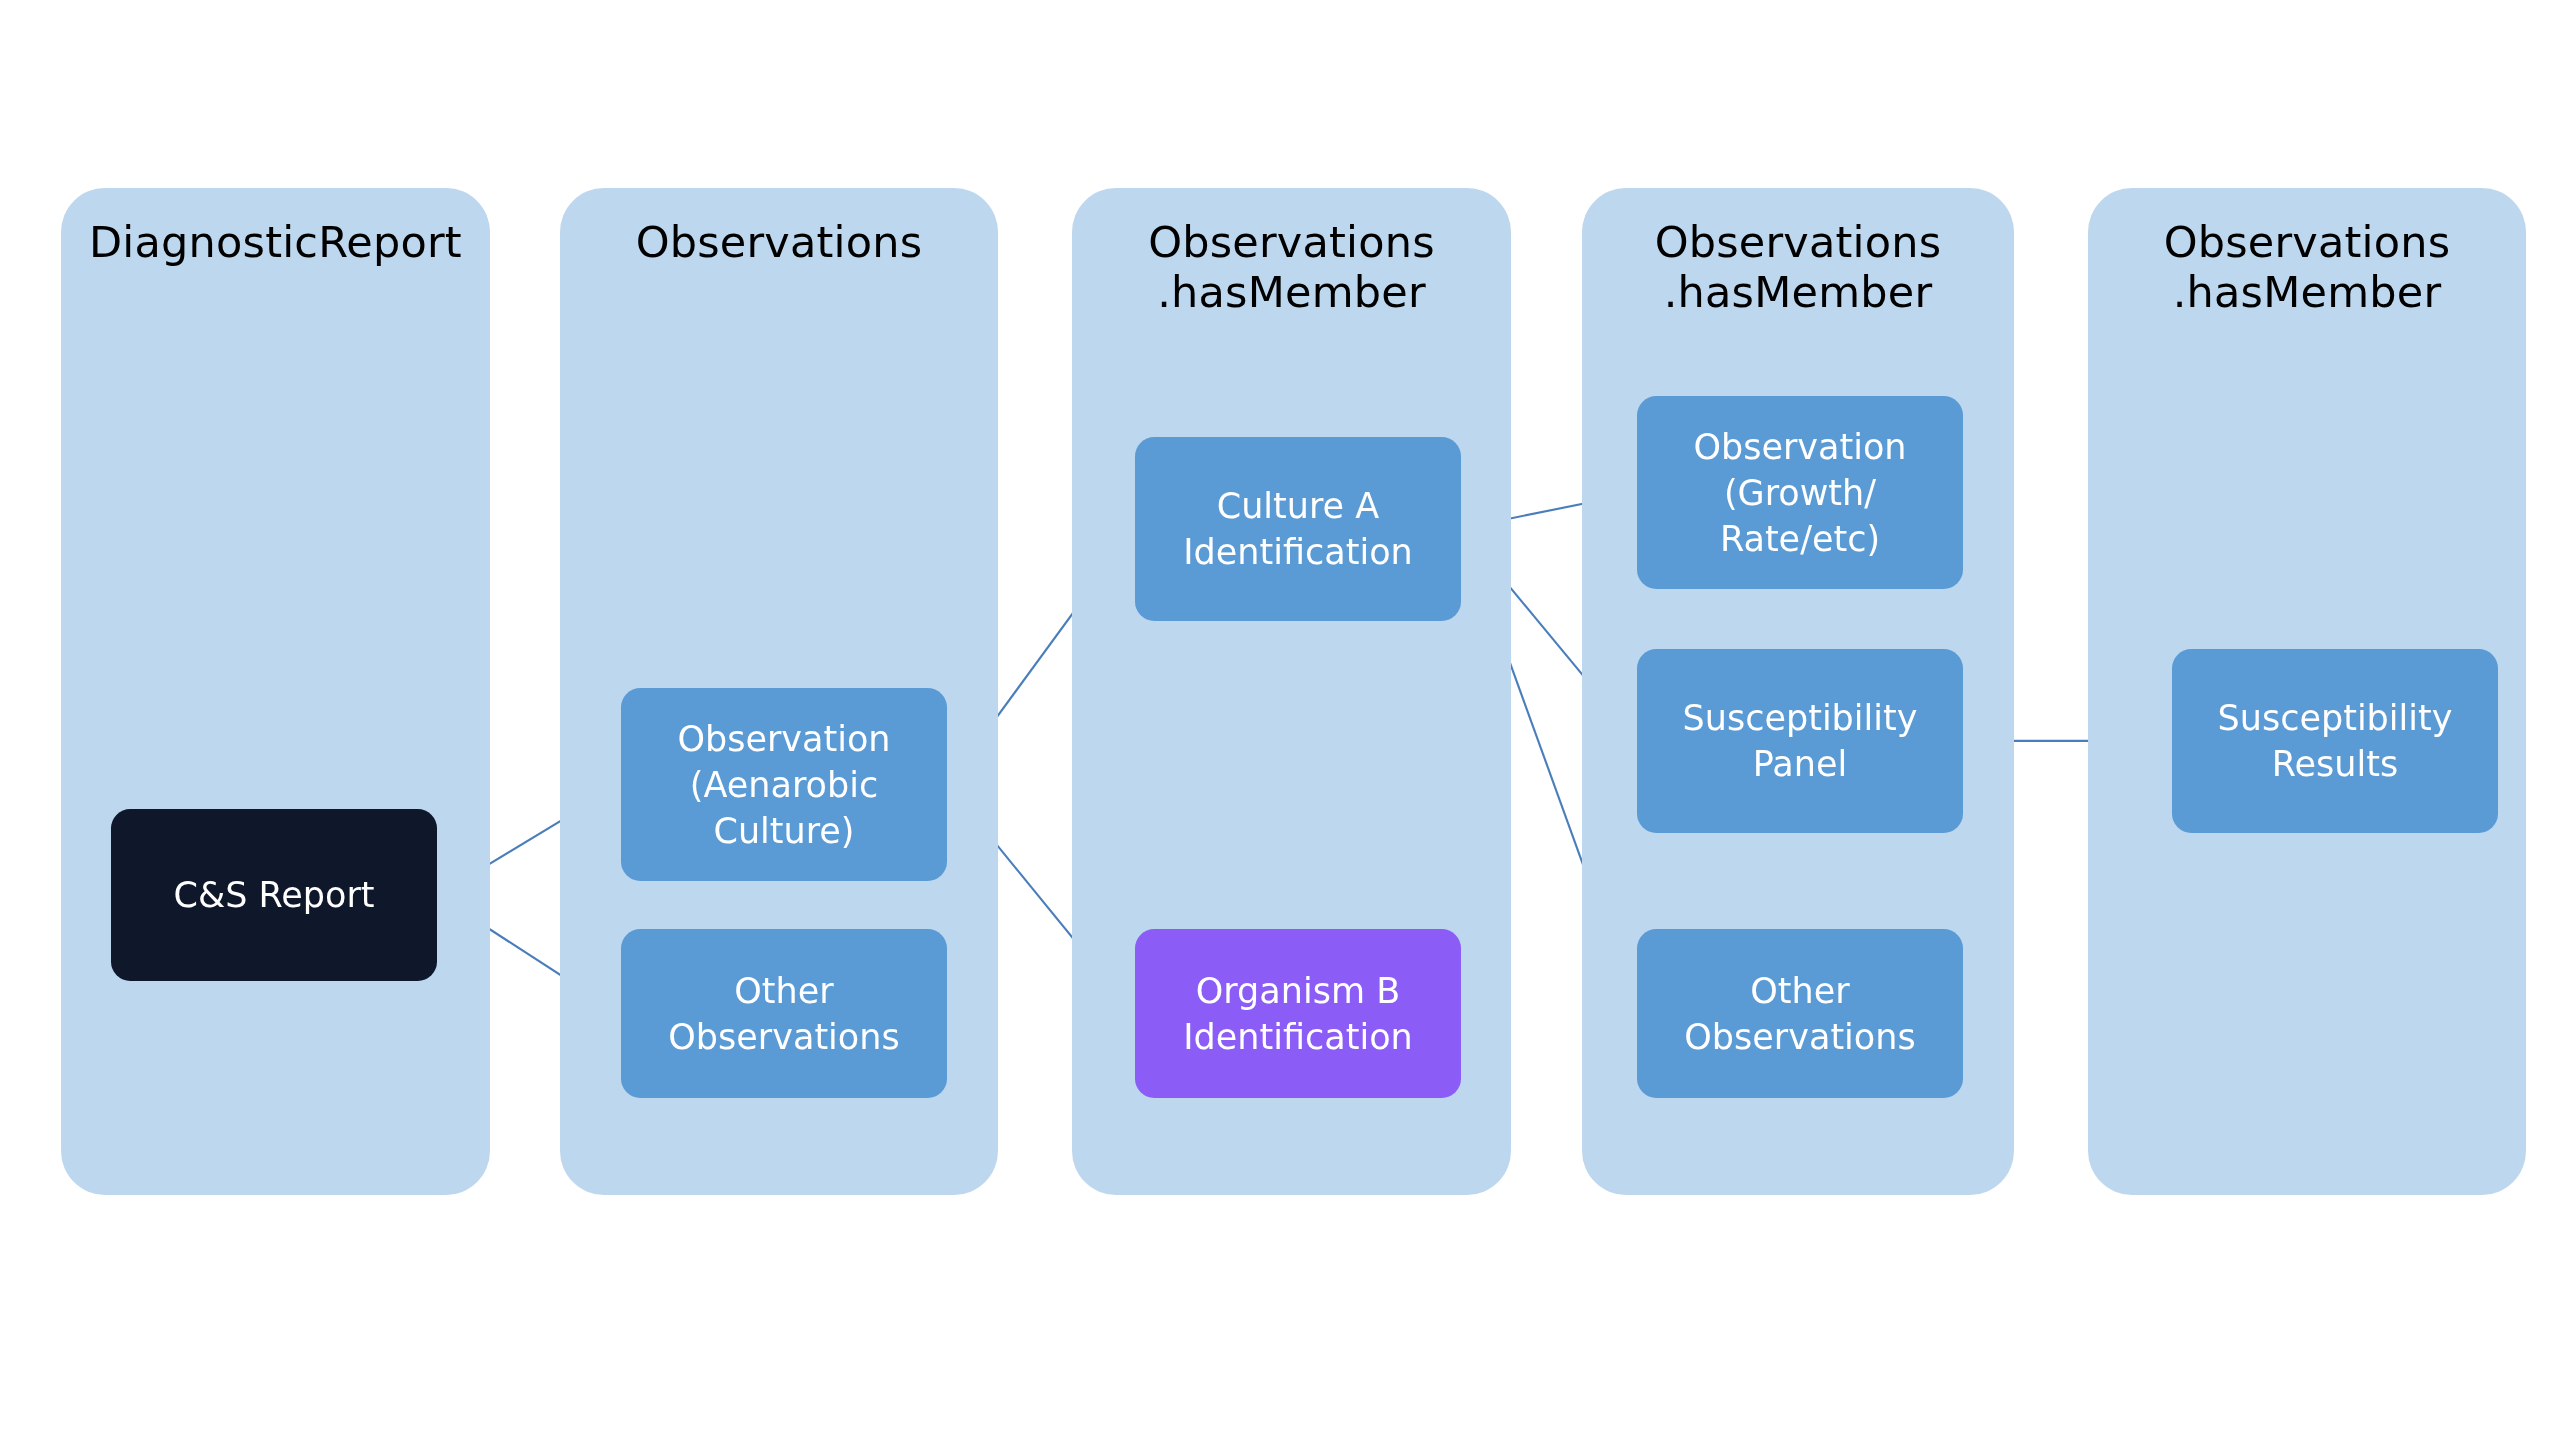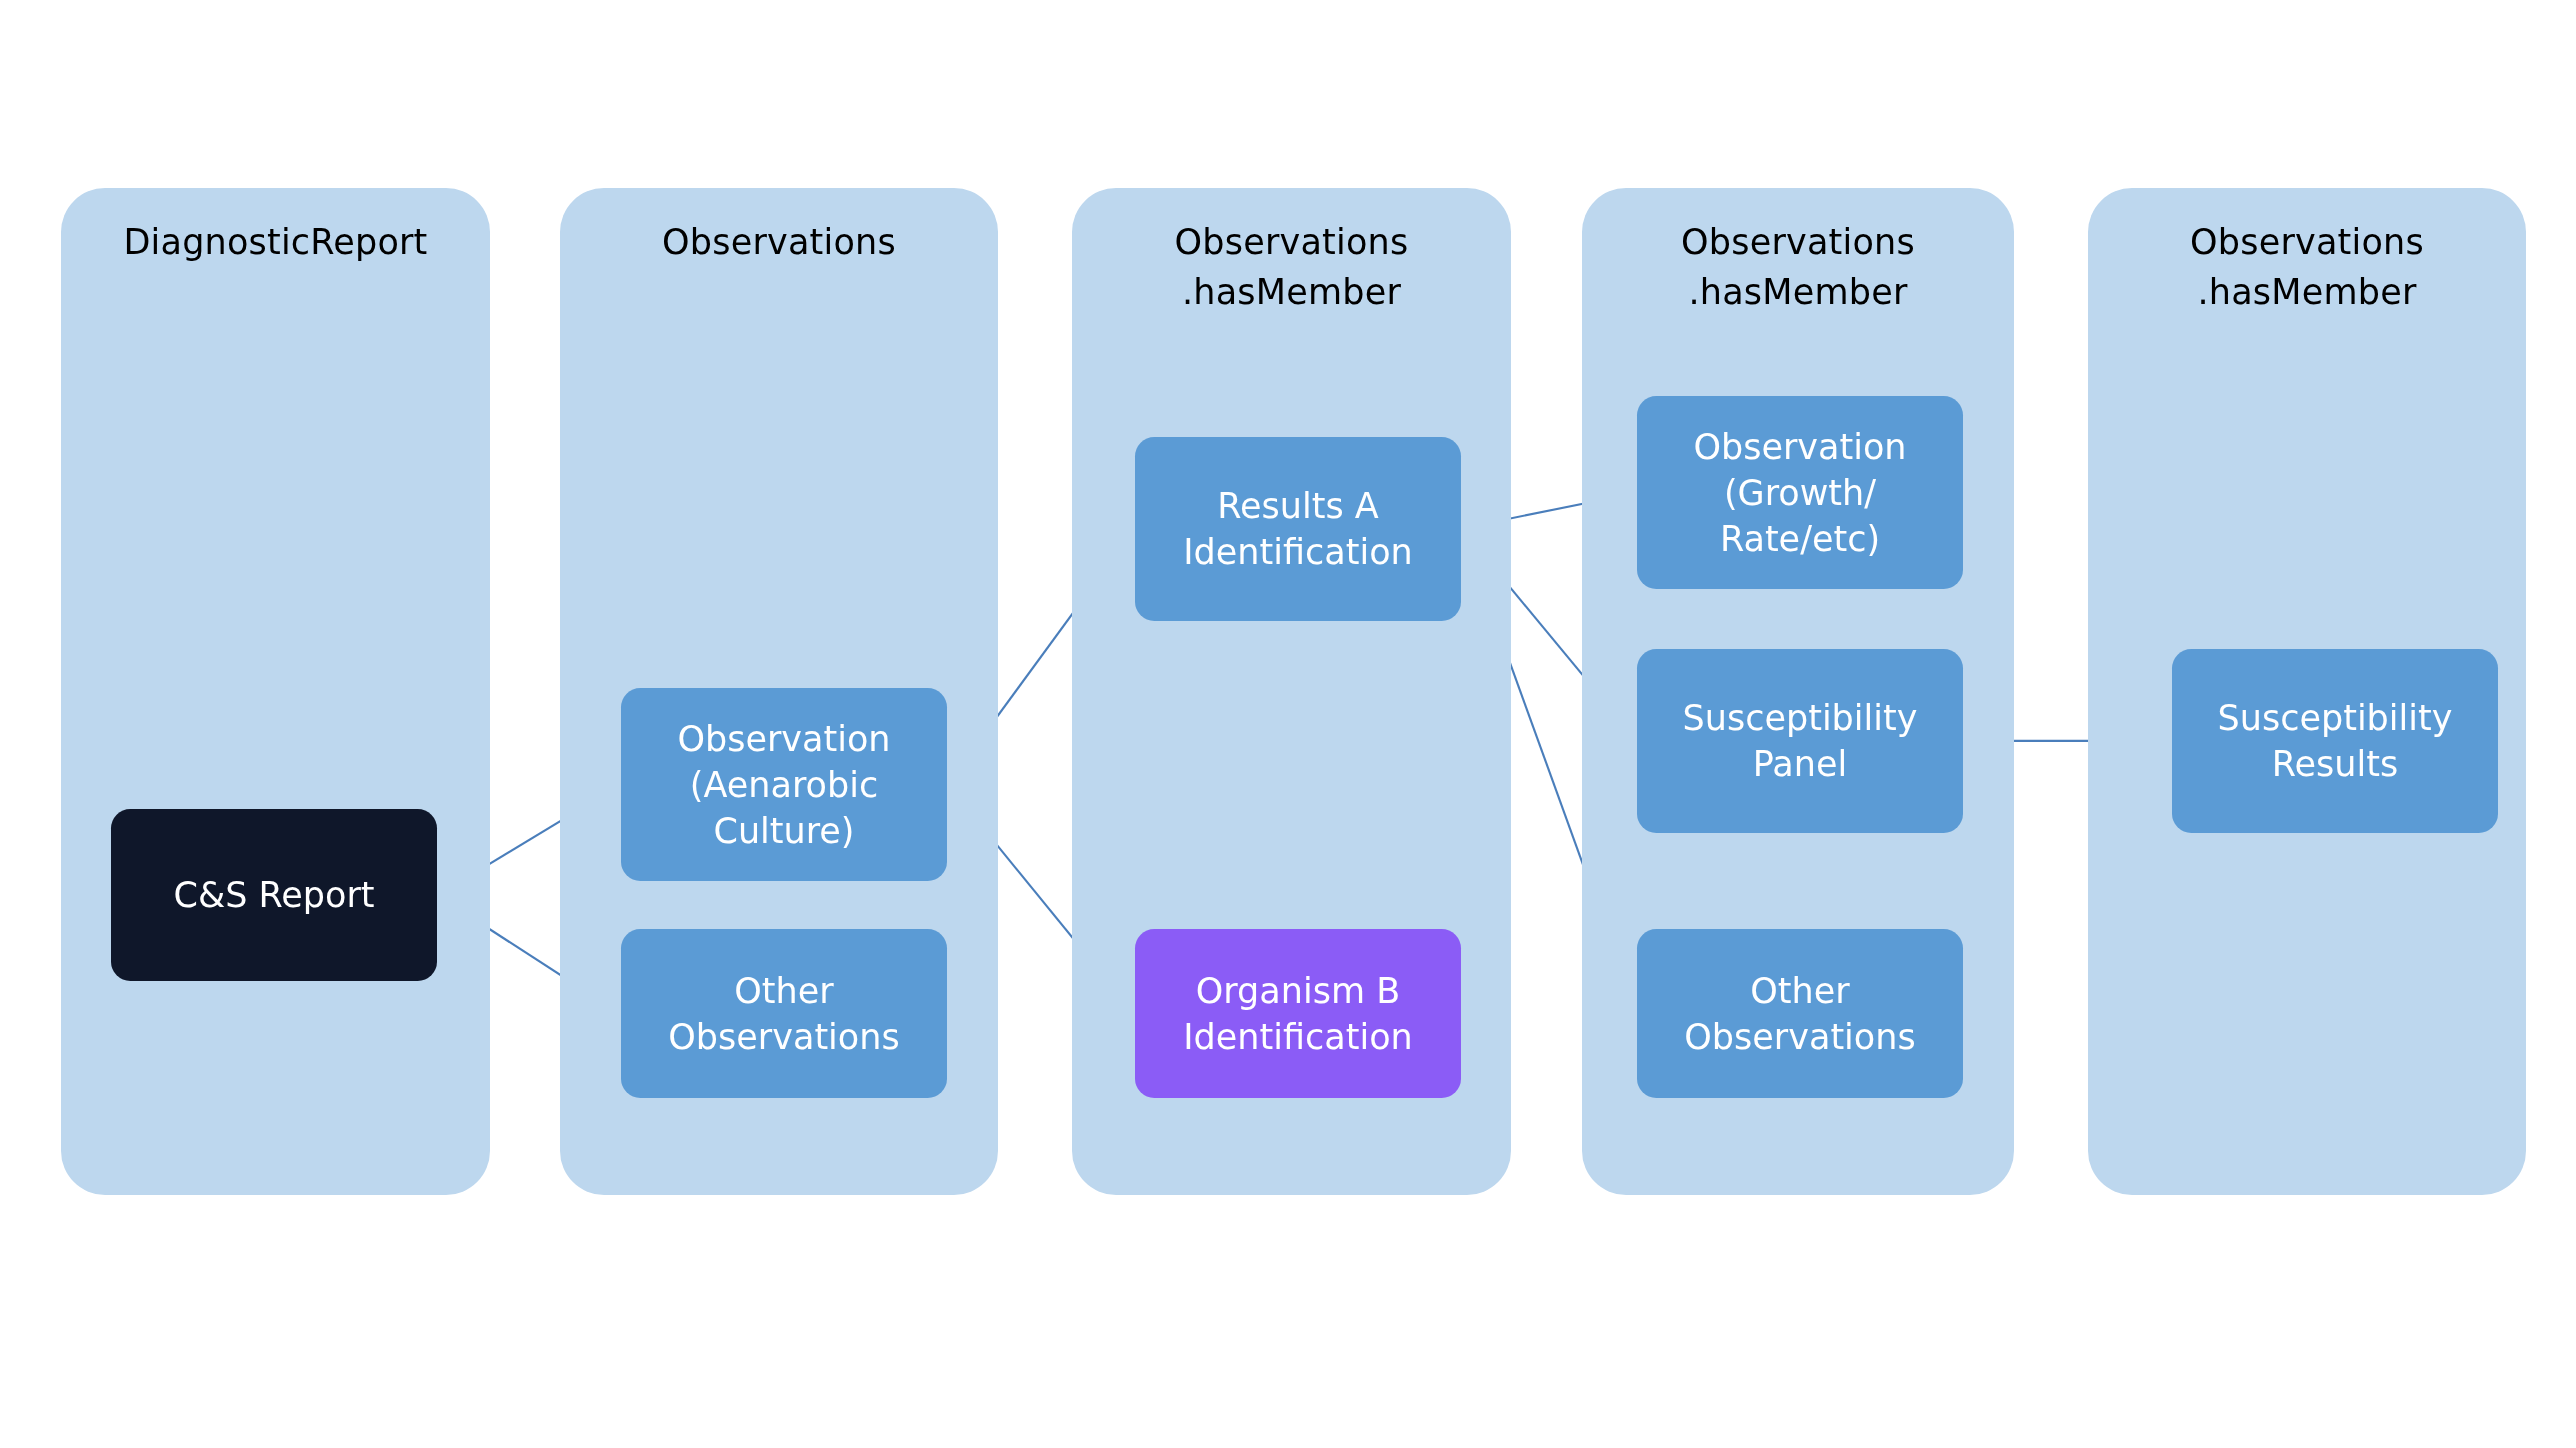--- a/index.html
+++ b/index.html
@@ -25,21 +25,21 @@
     background: #BDD7EE;
     border-radius: 44px;
     box-sizing: border-box;
   }
   .lane-title {
     position: absolute;
     left: 0;
     right: 0;
     text-align: center;
     color: #000000;
-    font-size: 35px;
+    font-size: 43px;
     line-height: 50px;
     letter-spacing: 0.2px;
     white-space: pre-line;
   }
   .node {
     position: absolute;
     background: #5B9BD5;
     border-radius: 19.3px;
     box-sizing: border-box;
     display: flex;
@@ -86,21 +86,21 @@
 .hasMember</div>
     <div class="lane" style="left: 2088px; top: 188px; width: 438px; height: 1007px; background: rgb(189, 215, 238);"></div>
     <div class="lane-title" style="left: 2088px; width: 438px; top: 217px; color: rgb(0, 0, 0);">Observations
 .hasMember</div>
     <div class="node" style="left: 111px; top: 809px; width: 326px; height: 172px; background: #0f172a; color: rgb(255, 255, 255);">C&amp;S Report</div>
     <div class="node" style="left: 621px; top: 688px; width: 326px; height: 193px; background: rgb(91, 155, 213); color: rgb(255, 255, 255);">Observation
 (Aenarobic
 Culture)</div>
     <div class="node" style="left: 621px; top: 929px; width: 326px; height: 169px; background: rgb(91, 155, 213); color: rgb(255, 255, 255);">Other
 Observations</div>
-    <div class="node" style="left: 1135px; top: 437px; width: 326px; height: 184px; background: rgb(91, 155, 213); color: rgb(255, 255, 255);">Results A
+    <div class="node" style="left: 1135px; top: 437px; width: 326px; height: 184px; background: rgb(91, 155, 213); color: rgb(255, 255, 255);">Culture A
 Identification</div>
     <div class="node" style="left: 1135px; top: 929px; width: 326px; height: 169px; background: #8b5cf6; color: rgb(255, 255, 255);">Organism B
 Identification</div>
     <div class="node" style="left: 1637px; top: 396px; width: 326px; height: 193px; background: rgb(91, 155, 213); color: rgb(255, 255, 255);">Observation
 (Growth/
 Rate/etc)</div>
     <div class="node" style="left: 1637px; top: 649px; width: 326px; height: 184px; background: rgb(91, 155, 213); color: rgb(255, 255, 255);">Susceptibility
 Panel</div>
     <div class="node" style="left: 1637px; top: 929px; width: 326px; height: 169px; background: rgb(91, 155, 213); color: rgb(255, 255, 255);">Other
 Observations</div>

